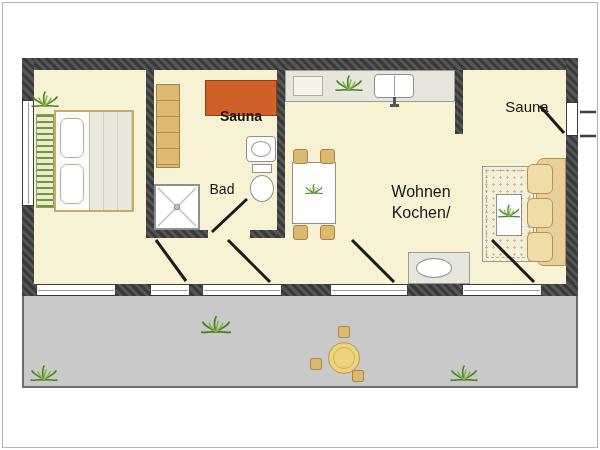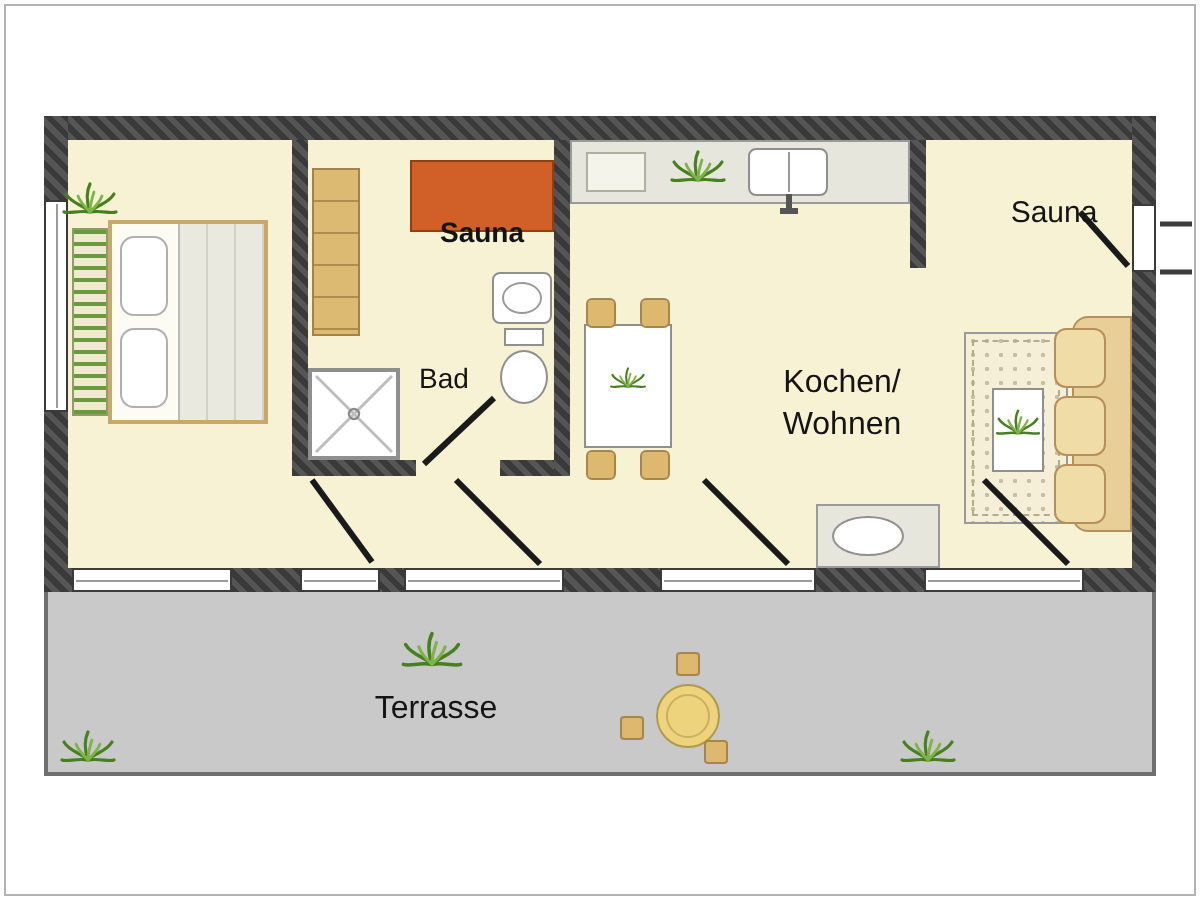--- a/index.html
+++ b/index.html
@@ -162,17 +162,16 @@
     <use href="#plantShape" transform="translate(314,192) scale(0.65)"></use>
     <use href="#plantShape" transform="translate(509,215) scale(0.8)"></use>
     <use href="#plantShape" transform="translate(216,330) scale(1.1)"></use>
     <use href="#plantShape" transform="translate(44,378)"></use>
     <use href="#plantShape" transform="translate(464,378)"></use>
   </svg>
 
   <div class="label f14" style="left:200px;top:179px;width:44px;">Bad</div>
   <div class="label f15" style="left:498px;top:96px;width:58px;">Sauna</div>
   <div class="label f16" style="left:368px;top:181px;width:106px;">
+    <div>Wohnen</div>
     <div>Kochen/</div>
-    <div>Wohnen</div>
   </div>
-  <div class="label f16" style="left:177px;top:344px;width:82px;">Terrasse</div>
 </div>
 
 </body></html>

